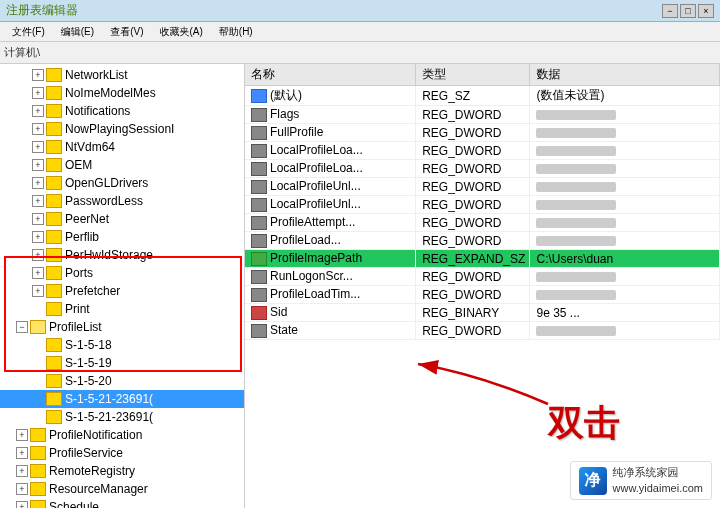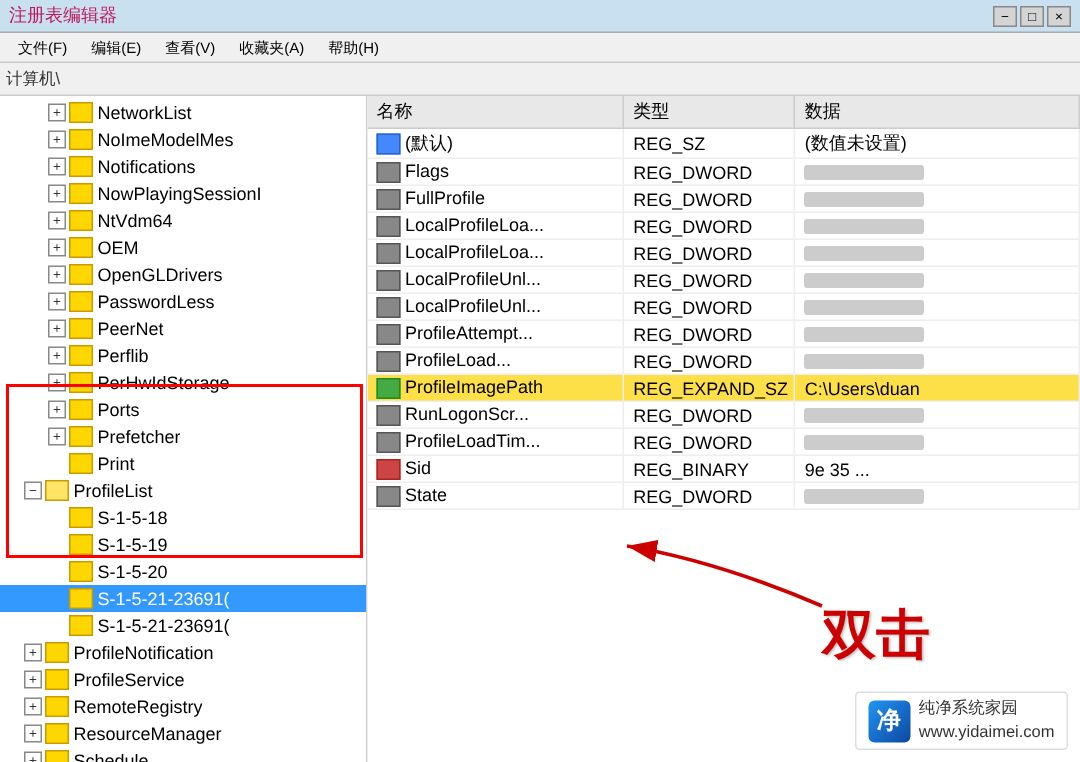--- a/index.html
+++ b/index.html
@@ -17,21 +17,21 @@
     .title-bar {
       background: #c8e0f0;
       height: 22px;
       display: flex;
       align-items: center;
       padding: 0 6px;
       border-bottom: 1px solid #aaa;
     }
     .title-bar-text {
       font-size: 12px;
-      color: #be185d;
+      color: #4d7c0f;
     }
     .title-bar-buttons {
       margin-left: auto;
       display: flex;
       gap: 2px;
     }
     .title-btn {
       width: 16px;
       height: 14px;
       background: #d4d4d4;
@@ -178,21 +178,21 @@
       border-bottom: 1px solid #eee;
       border-right: 1px solid #eee;
       padding: 1px 6px;
       font-size: 12px;
       height: 18px;
       white-space: nowrap;
       overflow: hidden;
       max-width: 0;
     }
     .reg-table tr.highlighted td {
-      background: #fde047;
+      background: #22c55e;
     }
     .cell-icon {
       width: 16px;
       height: 14px;
       display: inline-block;
       margin-right: 3px;
       vertical-align: middle;
       flex-shrink: 0;
     }
     .icon-sz { background: #4488ff; border: 1px solid #2266cc; }

